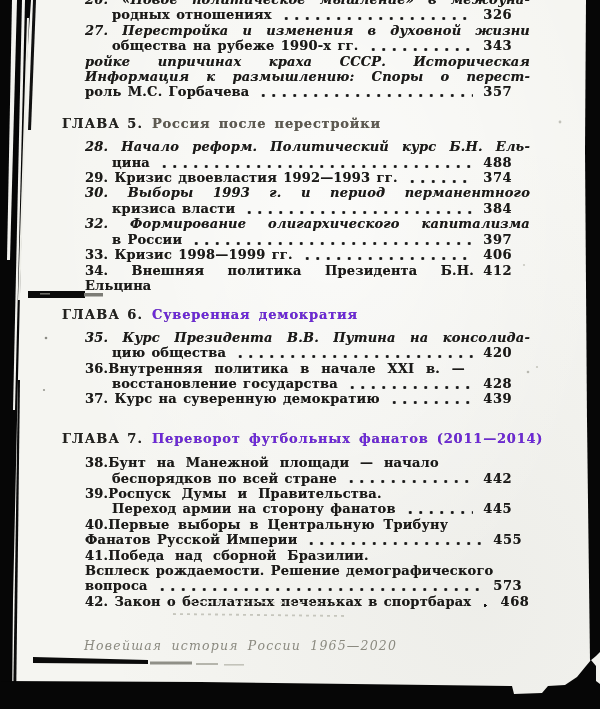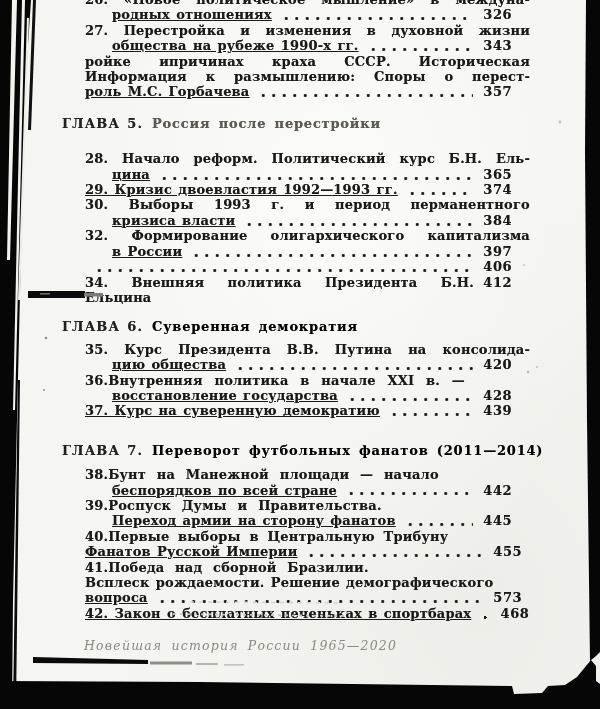--- a/index.html
+++ b/index.html
@@ -14,33 +14,33 @@
   
   #toc{
     position:absolute; left:0; top:-8px; right:0;
     color:#1b1a18; font-weight:700; font-size:13px; line-height:15.4px;
     letter-spacing:.2px; word-spacing:1.5px;
     text-shadow:0 0 .4px rgba(20,20,20,.55);
   }
   .ln{box-sizing:border-box; margin-left:85px; width:445px;}
   .c   {margin-left:112px; width:418px;}   
   .o   { width:455px;}   
-  .j   {text-align:justify; text-align-last:justify;}
+  .j   {text-align:justify; text-align-last:justify;font-style:italic;}
   .row {display:flex; align-items:baseline; padding-right:18px;}
-  .t   {white-space:nowrap;text-decoration:underline;}
+  .t   {white-space:nowrap;}
   .jt  {flex:1; text-align:justify; text-align-last:justify; padding-right:6px; white-space:normal;}
   .dots{flex:1 1 10px; min-width:10px; height:3px; align-self:flex-end; margin:0 7px 2.5px 9px;
         background:radial-gradient(circle, #191919 1.3px, rgba(0,0,0,0) 1.6px) repeat-x;
         background-size:10.5px 3px; background-position:0 50%;}
   .pg  {flex:0 0 auto; min-width:32px; text-align:right; letter-spacing:.5px;}
   .sp7{word-spacing:7px}.sp6{word-spacing:6px}.sp4{word-spacing:4px}
   .chap{margin-left:62px; width:468px; white-space:nowrap;}
   .chap-label{color:#23221f; letter-spacing:1.1px; margin-right:9px;}
-  .chap-title{color:#000000; letter-spacing:.8px; word-spacing:3px; filter:blur(.35px);}
-  .c5{margin-top:16px; margin-bottom:20px;}
+  .chap-title{color:#6d28d9; letter-spacing:.8px; word-spacing:3px; filter:blur(.35px);}
+  .c5{margin-top:16px; margin-bottom:8px;}
   .c5 .chap-title{color:#5e5a51; filter:blur(.5px);}
   .c6{margin-top:14px; margin-bottom:7px;}
   .c7{margin-top:24px;  margin-bottom:9px;}
   
   #footer{
     position:absolute; left:84px; top:638px; width:300px;
     font-style:italic; font-weight:400; font-size:12.5px;
     color:#8b8a80; letter-spacing:1.2px; word-spacing:4px;
     filter:blur(.35px); white-space:nowrap;
   }
@@ -70,40 +70,41 @@
       <span class="dots"></span>
       <span class="pg">357</span>
     </div>
 
   <div class="ln chap c5"><span class="chap-label">ГЛАВА 5.</span><span class="chap-title">Россия после перестройки</span></div>
 
   <div class="ln j">28. Начало реформ. Политический курс Б.Н. Ель-</div>
   <div class="ln c row">
       <span class="t">цина</span>
       <span class="dots"></span>
-      <span class="pg">365</span>
+      <span class="pg">488</span>
     </div>
   <div class="ln row">
       <span class="t">29. Кризис двоевластия 1992—1993 гг.</span>
       <span class="dots"></span>
       <span class="pg">374</span>
     </div>
   <div class="ln j">30. Выборы 1993 г. и период перманентного</div>
   <div class="ln c row">
       <span class="t">кризиса власти</span>
       <span class="dots"></span>
       <span class="pg">384</span>
     </div>
   <div class="ln j">32. Формирование олигархического капитализма</div>
   <div class="ln c row">
       <span class="t">в России</span>
       <span class="dots"></span>
       <span class="pg">397</span>
     </div>
   <div class="ln row">
+      <span class="t">33. Кризис 1998—1999 гг.</span>
       <span class="dots"></span>
       <span class="pg">406</span>
     </div>
   <div class="ln row">
       <span class="jt">34. Внешняя политика Президента Б.Н. Ельцина</span>
       <span class="pg">412</span>
     </div>
 
   <div class="ln chap c6"><span class="chap-label">ГЛАВА 6.</span><span class="chap-title">Суверенная демократия</span></div>
 

